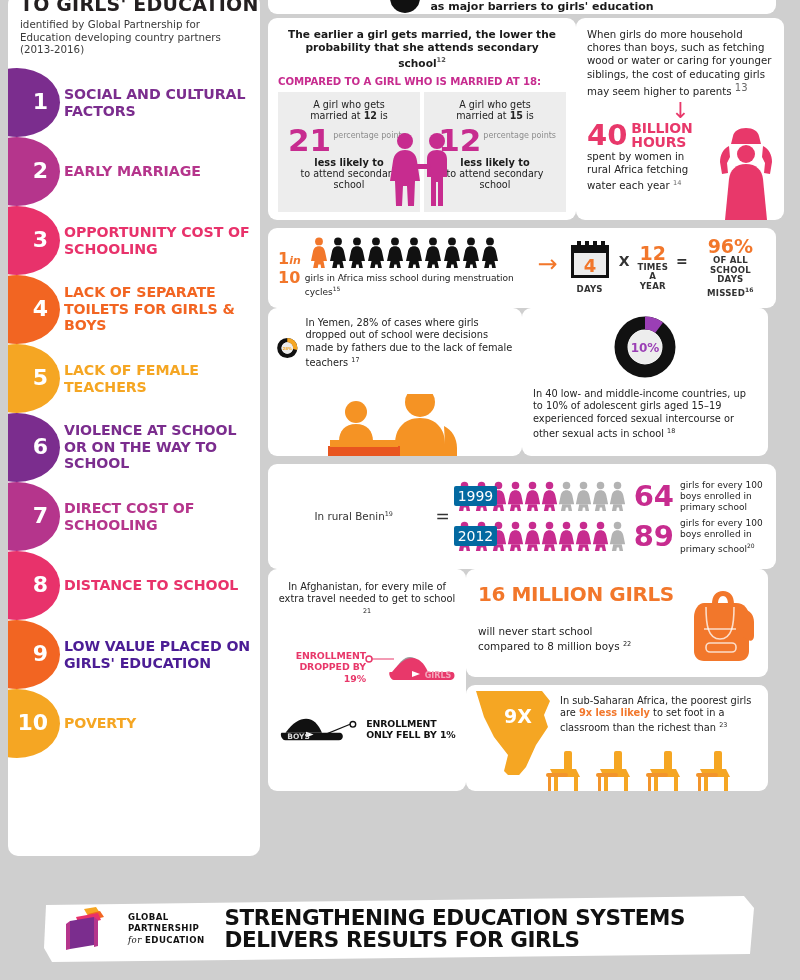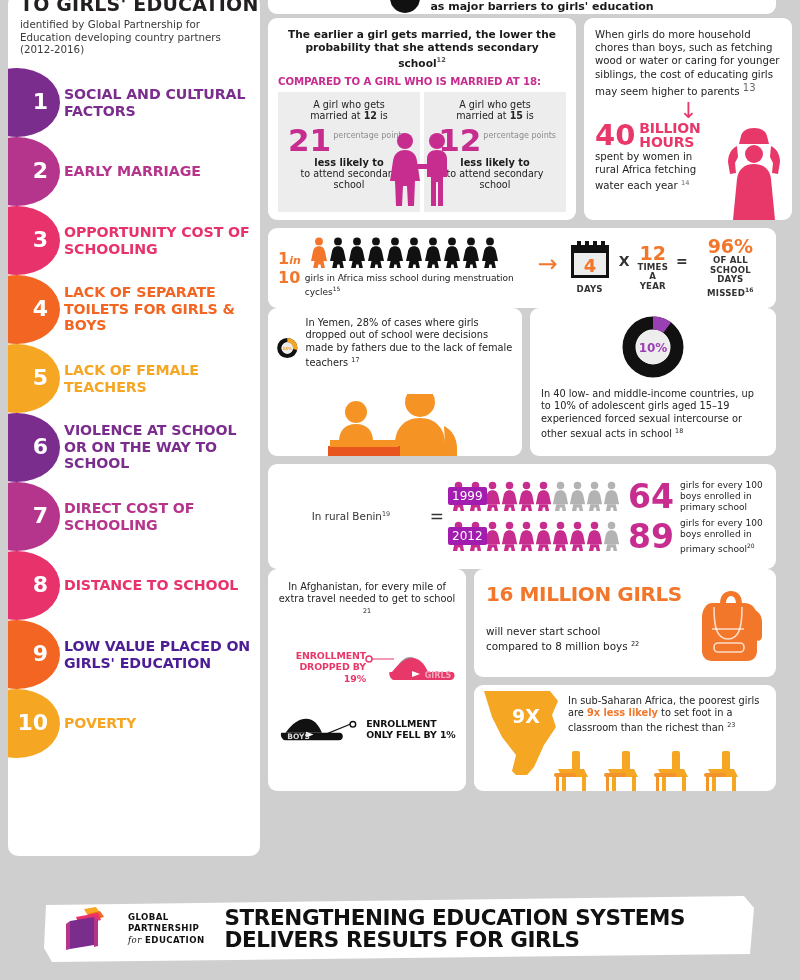--- a/index.html
+++ b/index.html
@@ -36,21 +36,21 @@
     position: absolute; left: 56px; top: 50%; transform: translateY(-50%);
     width: 192px; font-size: 14.2px; font-weight: bold; line-height: 16.4px;
     letter-spacing: -.1px; text-transform: uppercase;
   }
 
   
   #right-col { position: absolute; left: 268px; top: 0; width: 524px; }
   .card {
     background: #fff; border-radius: 9px; position: relative; overflow: hidden;
   }
-  .card-row { display: flex; gap: 8px; margin-bottom: 8px; }
+  .card-row { display: flex; gap: 0; margin-bottom: 8px; }
 
   
   #card-top-partial {
     position: absolute; left: 0; top: -34px; width: 508px; height: 48px;
     background:#fff; border-radius: 9px;
     display:flex; align-items:flex-end; justify-content:center; gap:10px;
     padding-bottom: 1px;
   }
   #top-partial-dot { width: 30px; height: 30px; border-radius: 50%; background:#111; }
   #top-partial-text { font-size: 11px; font-weight: bold; color:#1a1a1a; }
@@ -113,24 +113,24 @@
   #benin-left { width:172px; }
   #benin-title { font-size:10.4px; color:#333; text-align:center; }
   #benin-title sup { font-size:6.4px; }
   #benin-eq { display:flex; align-items:center; gap:4px; margin-top:4px; }
   .benin-pink { font-size:9.8px; color:#C72C8F; line-height:12px; }
   .benin-plus { font-size:17px; color:#333; }
   .benin-equals { font-size:17px; color:#333; margin:0 6px; }
   .benin-row { display:flex; align-items:center; height:40px; position:relative; }
   .benin-year {
     position:absolute; left:-2px; top:50%; transform:translateY(-50%);
-    background:#a21caf; color:#fff; font-size:12px; padding:2px 4px; border-radius:2px; z-index:2;
+    background:#0369a1; color:#fff; font-size:14px; padding:2px 4px; border-radius:2px; z-index:2;
   }
   .benin-figs { display:flex; gap:0px; margin-left:0px; }
-  .benin-num { font-size:33px; font-weight:bold; color:#C72C8F; line-height:27px; margin:0 6px 0 8px; }
+  .benin-num { font-size:29px; font-weight:bold; color:#C72C8F; line-height:27px; margin:0 6px 0 8px; }
   .benin-cap { font-size:9px; color:#232323; line-height:11px; width:86px; }
   .benin-cap sup { font-size:6px; }
 
   
   #card-afghan { width:198px; height:222px; padding:12px 10px; }
   #afghan-text { font-size:9.8px; color:#232323; line-height:12.4px; text-align:center; }
   #afghan-text sup { font-size:6.4px; }
   .afg-label-pink { font-size:9.4px; font-weight:bold; color:#E8386A; line-height:11.4px; letter-spacing:-.1px; }
   .afg-label-black { font-size:9.4px; font-weight:bold; color:#111; line-height:11.4px; letter-spacing:-.1px; }
 
@@ -160,21 +160,21 @@
   #gpe-words .for { font-style:italic; font-weight:normal; font-family:"DejaVu Serif", serif; }
   #footer-title { margin-left:10px; font-size:21.5px; font-weight:bold; color:#111; line-height:22.5px; letter-spacing:-.4px; }
 </style>
 </head>
 <body>
 
 <div id="page">
 
   <div id="left-panel">
     <div id="left-title">TO GIRLS' EDUCATION</div>
-    <div id="left-sub">identified by Global Partnership for Education developing country partners (2012-2016)</div>
+    <div id="left-sub">identified by Global Partnership for Education developing country partners (2013-2016)</div>
     <div id="barrier-list">
         <div class="barrier-row">
           <div class="barrier-bubble" style="background: rgb(123, 45, 142);">1</div>
           <div class="barrier-label" style="color: rgb(123, 45, 142);">SOCIAL AND CULTURAL FACTORS</div>
         </div>
         <div class="barrier-row">
           <div class="barrier-bubble" style="background: rgb(181, 53, 140);">2</div>
           <div class="barrier-label" style="color: rgb(181, 53, 140);">EARLY MARRIAGE</div>
         </div>
         <div class="barrier-row">

